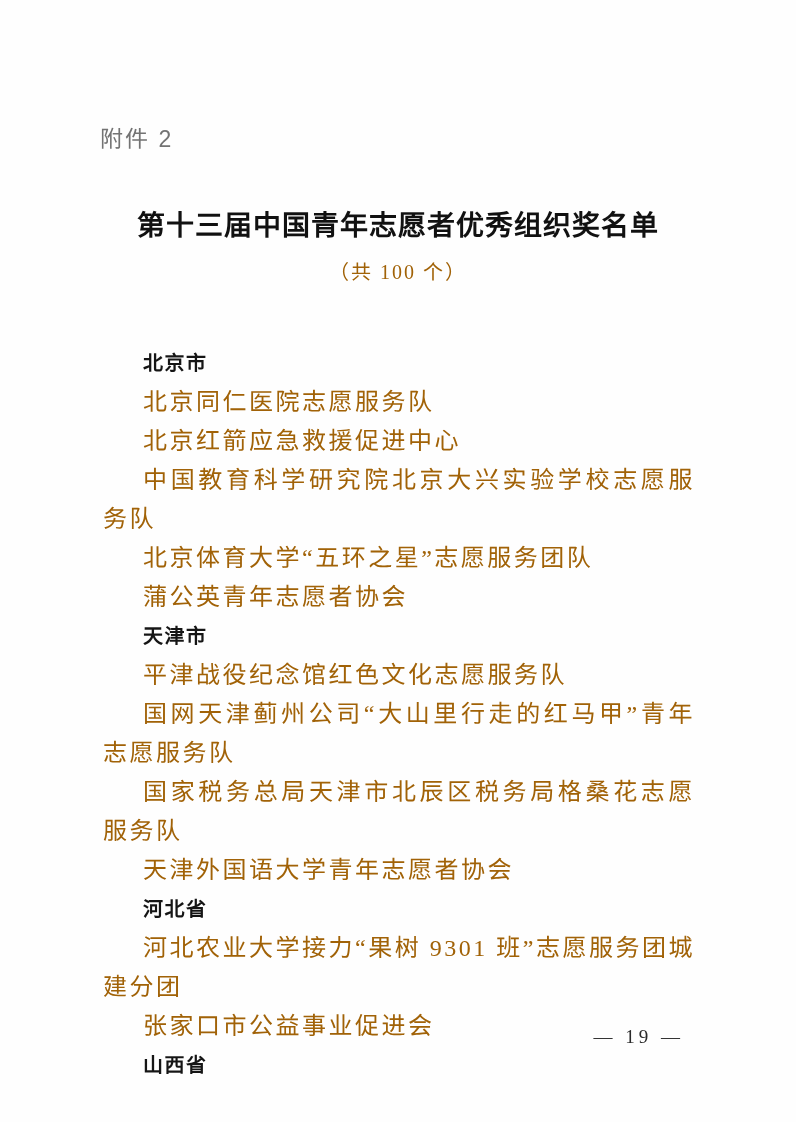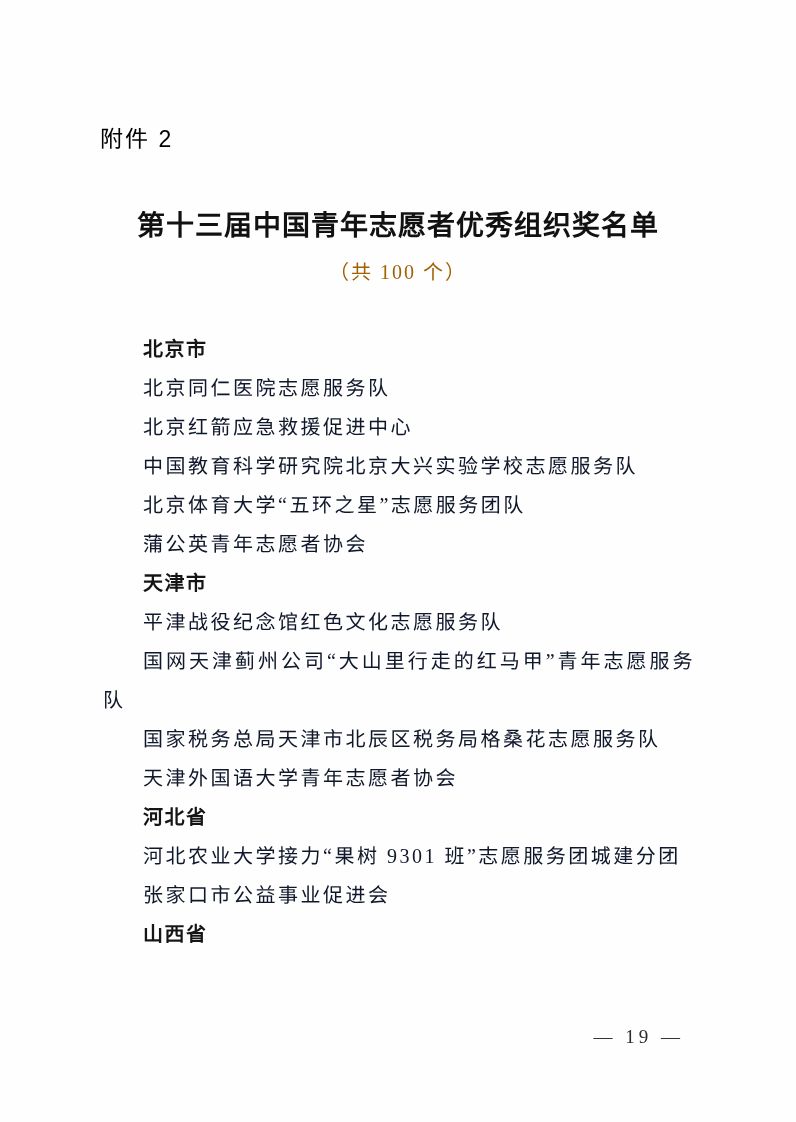--- a/index.html
+++ b/index.html
@@ -21,21 +21,21 @@
   }
 
   
   .attachment-label {
     position: absolute;
     top: 120px;
     left: 100px;
     font-family: "Liberation Sans", "DejaVu Sans", sans-serif;
     font-size: 23px;
     letter-spacing: 2px;
-    color: #000000;
+    color: #737373;
   }
 
   
   .doc-title {
     position: absolute;
     top: 203px;
     left: 0;
     width: 100%;
     text-align: center;
     font-family: "Liberation Serif", "DejaVu Serif", serif;
@@ -53,44 +53,44 @@
     width: 100%;
     text-align: center;
     font-size: 20px;
     letter-spacing: 2px;
     color: #a16207;
   }
 
   
   .list-body {
     position: absolute;
-    top: 330px;
+    top: 344px;
     left: 103px;
     width: 592px;
     font-size: 20px;
     line-height: 39px;
     color: #242424;
   }
 
   .section-heading {
     font-family: "Liberation Sans", "DejaVu Sans", sans-serif;
     font-weight: bold;
     font-size: 20px;
     letter-spacing: 1.5px;
     text-indent: 40px;
     color: #151515;
   }
 
   .list-item {
     font-family: "Liberation Serif", "DejaVu Serif", serif;
-    font-size: 20px;
+    font-size: 24px;
     letter-spacing: 2.5px;
     text-indent: 40px;
     text-align: justify;
-    color: #0f172a;
+    color: #a16207;
   }
 
   
   .page-number {
     position: absolute;
     top: 1006px;
     right: 112px;
     font-size: 19px;
     letter-spacing: 4px;
     color: #2a2a2a;

